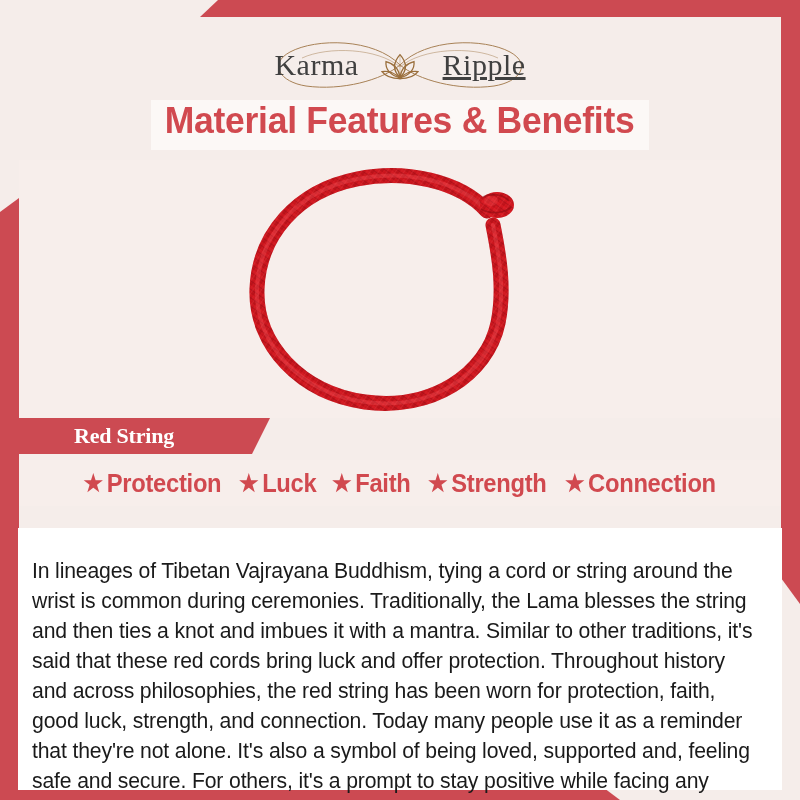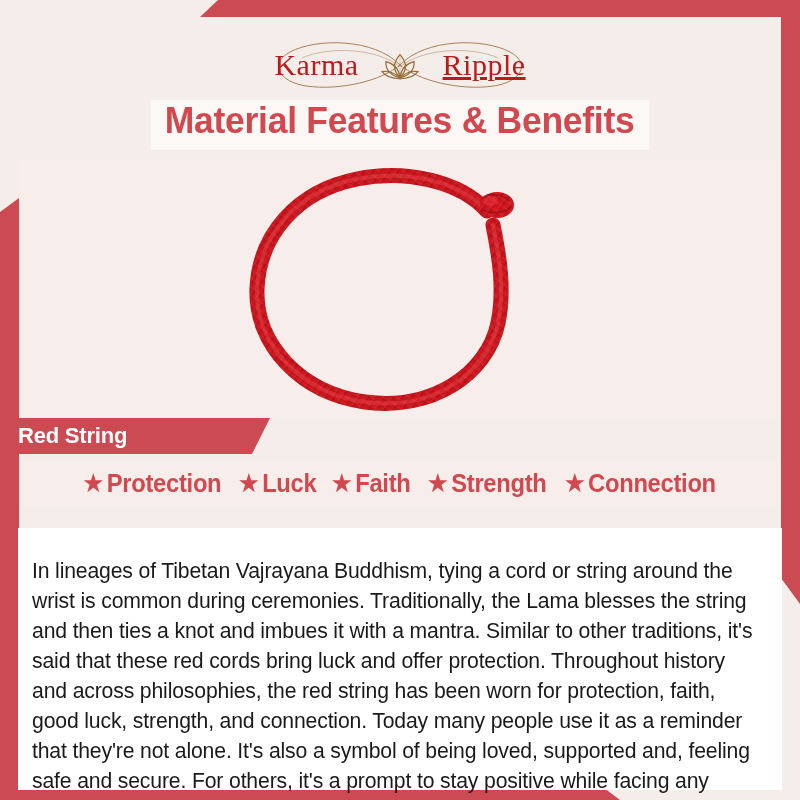--- a/index.html
+++ b/index.html
@@ -40,21 +40,21 @@
 
   
   .logo-wrap{
     position:absolute;top:36px;left:0;width:800px;height:58px;
     display:flex;align-items:center;justify-content:center;
   }
   .logo-inner{position:relative;display:flex;align-items:center;justify-content:center;}
   .logo-swash{position:absolute;left:50%;top:50%;transform:translate(-50%,-50%);pointer-events:none;}
   .logo-word{
     font-family:"Liberation Serif", serif;
-    font-size:30px;color:#b91c1c;letter-spacing:.5px;
+    font-size:30px;color:#404040;letter-spacing:.5px;
     line-height:1;position:relative;z-index:2;
   }
   .logo-word.left{margin-right:42px;}
   .logo-word.right{margin-left:42px;text-decoration:underline;}
   .logo-lotus{
     position:absolute;left:50%;top:50%;transform:translate(-50%,-48%);
     z-index:3;
   }
 
   
@@ -79,22 +79,22 @@
 
   
   .badge{
     position:absolute;left:18px;top:418px;width:252px;height:36px;
     background:#CC4A52;
     clip-path:polygon(0 0, 100% 0, calc(100% - 18px) 100%, 0 100%);
     display:flex;align-items:center;
   }
   .badge-text{
     color:#ffffff;font-weight:bold;font-size:22px;
-    font-family:Liberation Sans, sans-serif;
-    letter-spacing:-0.2px;white-space:nowrap;
+    font-family:Liberation Serif, serif;
+    margin-left:56px;letter-spacing:-0.2px;white-space:nowrap;
   }
 
   
   .benefits{
     position:absolute;left:19px;top:460px;width:762px;height:46px;
     background:#F7EEEB;
     display:flex;align-items:center;justify-content:center;
     gap:2px;
   }
   .benefit{

